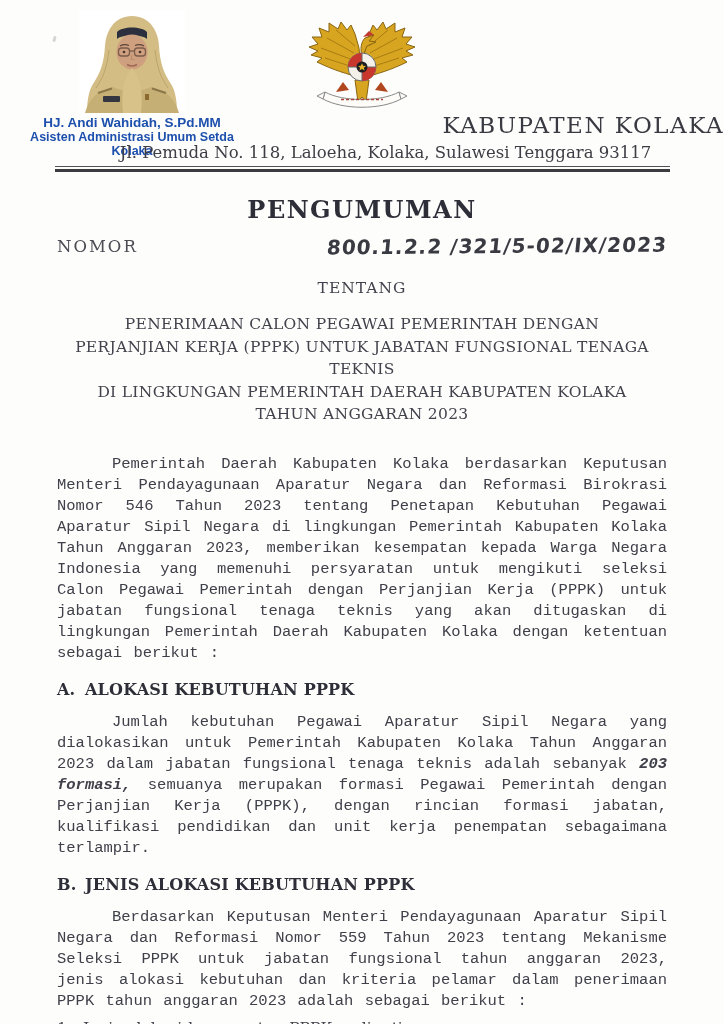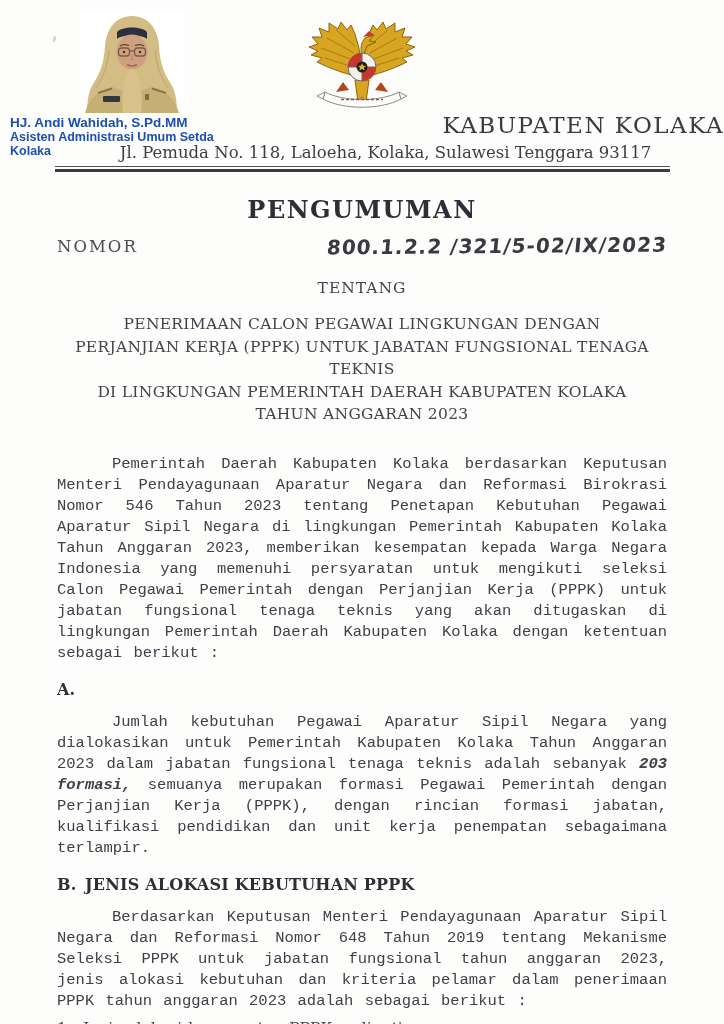--- a/index.html
+++ b/index.html
@@ -6,21 +6,21 @@
   .page{
     position:relative;width:724px;height:1024px;margin:0 auto;
     background:#fdfdfc;overflow:hidden;
     font-family:"DejaVu Serif", serif;color:#40404a;
   }
   
   .letterhead{position:relative;height:175px;}
   .speck{position:absolute;background:#9a9aa0;opacity:.4;border-radius:2px;}
   .speck.s1{left:53px;top:36px;width:3px;height:6px;transform:rotate(15deg);}
   .speck.s2{left:122px;top:30px;width:3px;height:5px;transform:rotate(-10deg);}
-  .official{position:absolute;left:10px;top:10px;width:244px;text-align:left;}
+  .official{position:absolute;left:10px;top:10px;width:244px;text-align:center;}
   .official svg{display:block;margin:0 auto;}
   .official-name{
     font-family:"Liberation Sans", sans-serif;font-weight:bold;
     font-size:13.5px;line-height:15px;margin-top:2px;
   }
   .official-title{
     font-family:"Liberation Sans", sans-serif;font-weight:bold;
     font-size:12.5px;line-height:14px;
   }
   .emblem{position:absolute;left:50%;top:20px;margin-left:-59px;width:118px;height:96px;}
@@ -146,40 +146,41 @@
     <h1 class="h-pengumuman">PENGUMUMAN</h1>
 
     <div class="nomor-row">
       <span class="nomor-label">NOMOR</span>
       <span class="handwritten">800.1.2.2 /321/5-02/IX/2023</span>
     </div>
 
     <div class="tentang">TENTANG</div>
 
     <div class="title-block">
-      <div>PENERIMAAN CALON PEGAWAI LINGKUNGAN DENGAN</div>
+      <div>PENERIMAAN CALON PEGAWAI PEMERINTAH DENGAN</div>
       <div>PERJANJIAN KERJA (PPPK) UNTUK JABATAN FUNGSIONAL TENAGA TEKNIS</div>
       <div>DI LINGKUNGAN PEMERINTAH DAERAH KABUPATEN KOLAKA</div>
       <div>TAHUN ANGGARAN 2023</div>
     </div>
 
     <p class="para indent intro">Pemerintah Daerah Kabupaten Kolaka berdasarkan Keputusan Menteri Pendayagunaan Aparatur Negara dan Reformasi Birokrasi Nomor 546 Tahun 2023 tentang Penetapan Kebutuhan Pegawai Aparatur Sipil Negara di lingkungan Pemerintah Kabupaten Kolaka Tahun Anggaran 2023, memberikan kesempatan kepada Warga Negara Indonesia yang memenuhi persyaratan untuk mengikuti seleksi Calon Pegawai Pemerintah dengan Perjanjian Kerja (PPPK) untuk jabatan fungsional tenaga teknis yang akan ditugaskan di lingkungan Pemerintah Daerah Kabupaten Kolaka dengan ketentuan sebagai berikut :</p>
 
     <div class="sec-head">
       <span class="letter">A.</span>
+      <span>ALOKASI KEBUTUHAN PPPK</span>
     </div>
 
     <p class="para indent sec-para"><span>Jumlah kebutuhan Pegawai Aparatur Sipil Negara yang dialokasikan untuk Pemerintah Kabupaten Kolaka Tahun Anggaran 2023 dalam jabatan fungsional tenaga teknis adalah sebanyak </span><span class="bold-ital">203 formasi,</span><span> semuanya merupakan formasi Pegawai Pemerintah dengan Perjanjian Kerja (PPPK), dengan rincian formasi jabatan, kualifikasi pendidikan dan unit kerja penempatan sebagaimana terlampir.</span></p>
 
     <div class="sec-head">
       <span class="letter">B.</span>
       <span>JENIS ALOKASI KEBUTUHAN PPPK</span>
     </div>
 
-    <p class="para indent sec-para">Berdasarkan Keputusan Menteri Pendayagunaan Aparatur Sipil Negara dan Reformasi Nomor 648 Tahun 2019 tentang Mekanisme Seleksi PPPK untuk jabatan fungsional tahun anggaran 2023, jenis alokasi kebutuhan dan kriteria pelamar dalam penerimaan PPPK tahun anggaran 2023 adalah sebagai berikut :</p>
+    <p class="para indent sec-para">Berdasarkan Keputusan Menteri Pendayagunaan Aparatur Sipil Negara dan Reformasi Nomor 559 Tahun 2023 tentang Mekanisme Seleksi PPPK untuk jabatan fungsional tahun anggaran 2023, jenis alokasi kebutuhan dan kriteria pelamar dalam penerimaan PPPK tahun anggaran 2023 adalah sebagai berikut :</p>
 
     <div class="list">
       <div class="li">
         <span class="num">1.</span>
         <span class="txt">Jenis alokasi kesempatan PPPK meliputi :</span>
       </div>
       <div class="li sub">
         <span class="num">a.</span>
         <span class="txt">Khusus; dan</span>
       </div>

